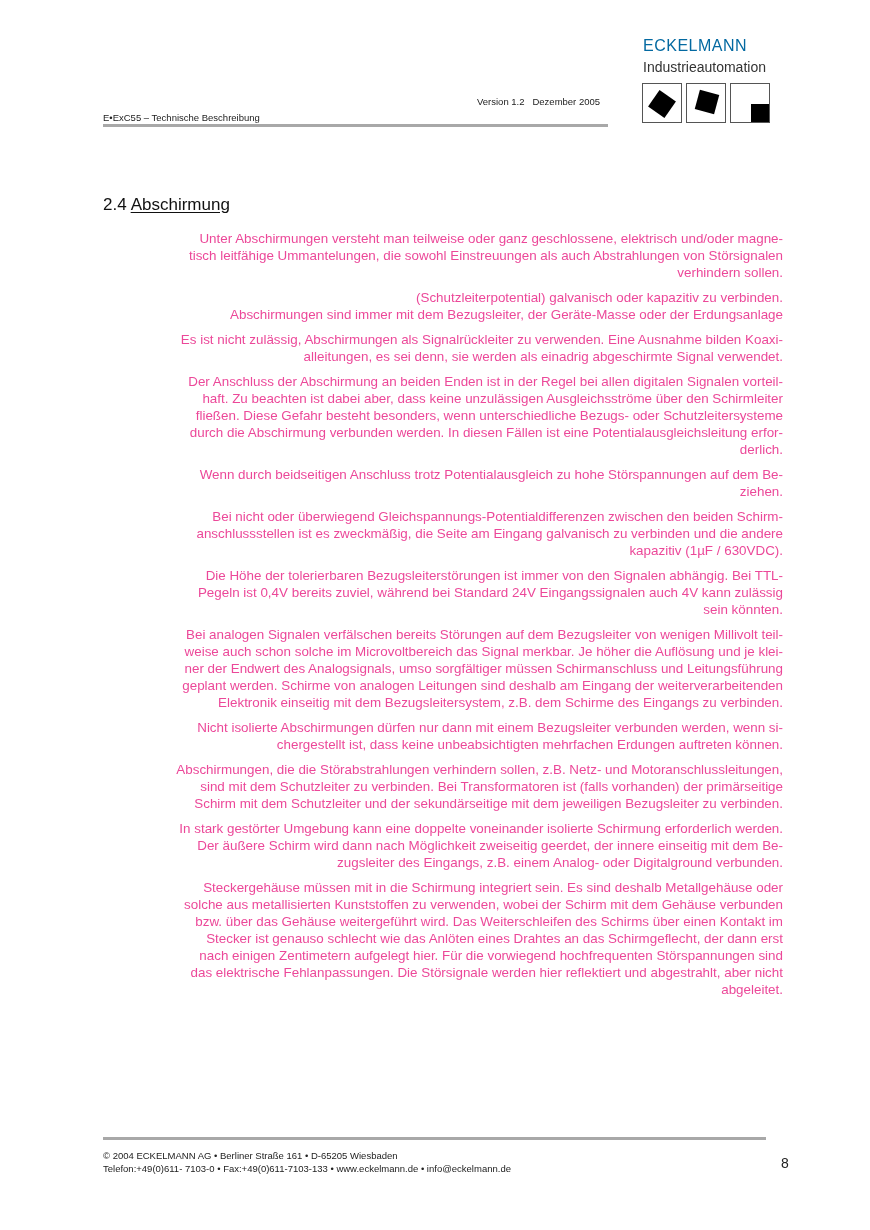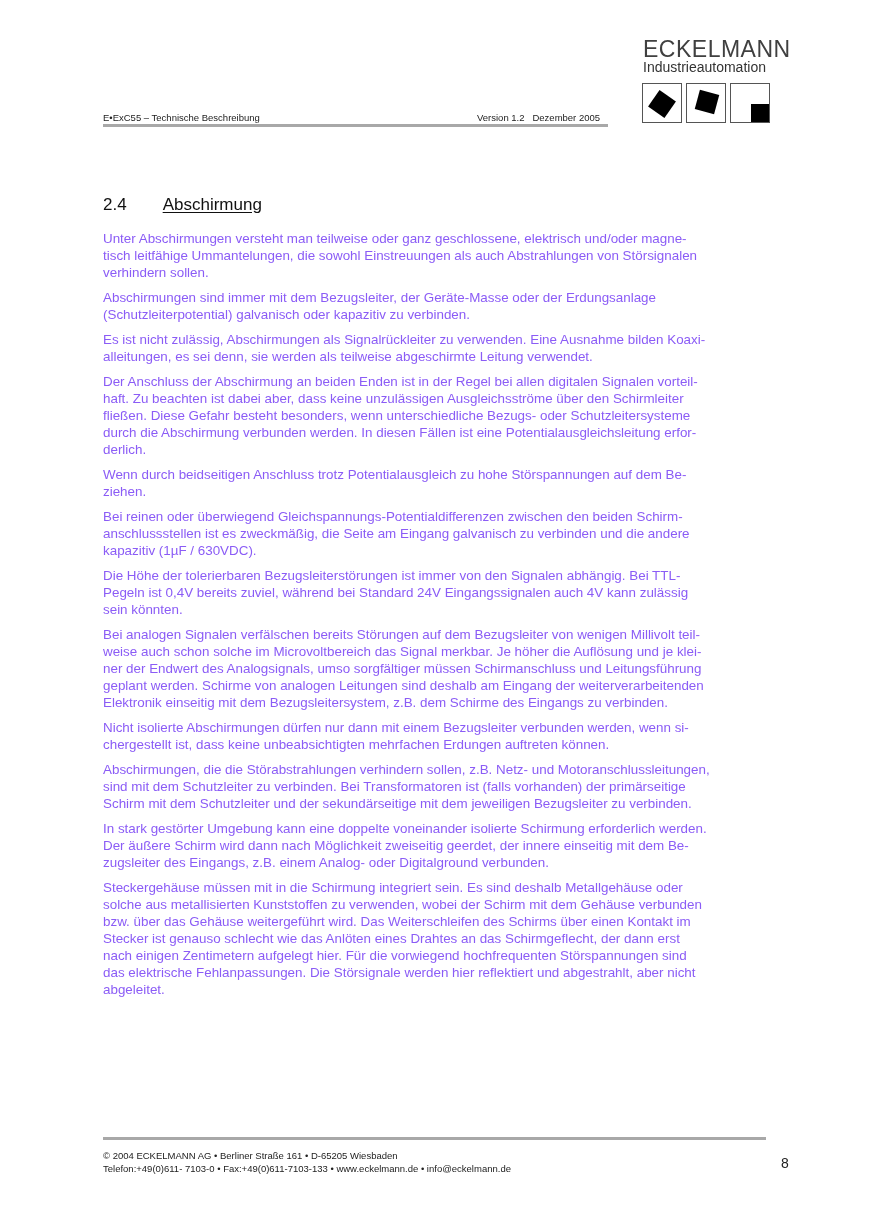--- a/index.html
+++ b/index.html
@@ -5,56 +5,56 @@
   html, body { margin: 0; padding: 0; background: #ffffff; }
   body {
     width: 870px; height: 1230px; position: relative; overflow: hidden;
     font-family: "Liberation Sans", sans-serif; color: #111111;
   }
   .header-left {
     position: absolute; left: 103px; top: 112px;
     font-size: 9.5px; color: #222;
   }
   .header-right {
-    position: absolute; left: 477px; top: 112px;
+    position: absolute; left: 477px; top: 96px;
     font-size: 9.5px; color: #222; white-space: pre;
   }
   .header-rule {
     position: absolute; left: 103px; top: 124px; width: 505px; height: 3px;
     background: #a8a8a8;
   }
   .logo-name {
     position: absolute; left: 643px; top: 38px;
-    font-size: 23px; letter-spacing: 0.5px; color: #404040; line-height: 1;
+    font-size: 16px; letter-spacing: 0.5px; color: #0369a1; line-height: 1;
   }
   .logo-sub {
     position: absolute; left: 643px; top: 60px;
     font-size: 14px; color: #333; line-height: 1;
   }
   .logo-boxes {
     position: absolute; left: 642px; top: 83px; display: flex; gap: 4px;
   }
   .logo-box {
     width: 38px; height: 38px; border: 1px solid #555; position: relative;
     background: #fff; overflow: hidden;
   }
   .logo-box .sq { position: absolute; background: #000; }
   .sq1 { width: 20px; height: 20px; left: 9px; top: 10px; transform: rotate(35deg); }
   .sq2 { width: 20px; height: 20px; left: 10px; top: 8px; transform: rotate(15deg); }
   .sq3 { width: 18px; height: 18px; left: 20px; top: 20px; }
 
   .section-title {
     position: absolute; left: 103px; top: 195px; font-size: 17px; color: #111;
   }
-  .section-title .num { margin-right: 36px; }
+  .section-title .num { margin-right: 4px; }
   .section-title .txt { text-decoration: underline; text-underline-offset: 2px; }
 
   .content {
     position: absolute; left: 103px; top: 230px; width: 680px;
-    font-size: 13.4px; line-height: 17px; color: #8b5cf6;
+    font-size: 13.4px; line-height: 17px; color: #ec4899; text-align: right;
   }
   .content p { margin: 0 0 8px 0; }
   .content p span { display: block; white-space: nowrap; }
 
   .footer-rule {
     position: absolute; left: 103px; top: 1137px; width: 663px; height: 3px;
     background: #a8a8a8;
   }
   .footer-line1 { position: absolute; left: 103px; top: 1150px; font-size: 9.5px; color: #222; }
   .footer-line2 { position: absolute; left: 103px; top: 1163px; font-size: 9.5px; color: #222; }
@@ -89,40 +89,40 @@
   <span class="num">2.4</span><span class="txt">Abschirmung</span>
 </h2>
 
 <div class="content" id="content">
     <p>
       <span>Unter Abschirmungen versteht man teilweise oder ganz geschlossene, elektrisch und/oder magne-</span>
       <span>tisch leitfähige Ummantelungen, die sowohl Einstreuungen als auch Abstrahlungen von Störsignalen</span>
       <span>verhindern sollen.</span>
     </p>
     <p>
+      <span>(Schutzleiterpotential) galvanisch oder kapazitiv zu verbinden.</span>
       <span>Abschirmungen sind immer mit dem Bezugsleiter, der Geräte-Masse oder der Erdungsanlage</span>
-      <span>(Schutzleiterpotential) galvanisch oder kapazitiv zu verbinden.</span>
     </p>
     <p>
       <span>Es ist nicht zulässig, Abschirmungen als Signalrückleiter zu verwenden. Eine Ausnahme bilden Koaxi-</span>
-      <span>alleitungen, es sei denn, sie werden als teilweise abgeschirmte Leitung verwendet.</span>
+      <span>alleitungen, es sei denn, sie werden als einadrig abgeschirmte Signal verwendet.</span>
     </p>
     <p>
       <span>Der Anschluss der Abschirmung an beiden Enden ist in der Regel bei allen digitalen Signalen vorteil-</span>
       <span>haft. Zu beachten ist dabei aber, dass keine unzulässigen Ausgleichsströme über den Schirmleiter</span>
       <span>fließen. Diese Gefahr besteht besonders, wenn unterschiedliche Bezugs- oder Schutzleitersysteme</span>
       <span>durch die Abschirmung verbunden werden. In diesen Fällen ist eine Potentialausgleichsleitung erfor-</span>
       <span>derlich.</span>
     </p>
     <p>
       <span>Wenn durch beidseitigen Anschluss trotz Potentialausgleich zu hohe Störspannungen auf dem Be-</span>
       <span>ziehen.</span>
     </p>
     <p>
-      <span>Bei reinen oder überwiegend Gleichspannungs-Potentialdifferenzen zwischen den beiden Schirm-</span>
+      <span>Bei nicht oder überwiegend Gleichspannungs-Potentialdifferenzen zwischen den beiden Schirm-</span>
       <span>anschlussstellen ist es zweckmäßig, die Seite am Eingang galvanisch zu verbinden und die andere</span>
       <span>kapazitiv (1µF / 630VDC).</span>
     </p>
     <p>
       <span>Die Höhe der tolerierbaren Bezugsleiterstörungen ist immer von den Signalen abhängig. Bei TTL-</span>
       <span>Pegeln ist 0,4V bereits zuviel, während bei Standard 24V Eingangssignalen auch 4V kann zulässig</span>
       <span>sein könnten.</span>
     </p>
     <p>
       <span>Bei analogen Signalen verfälschen bereits Störungen auf dem Bezugsleiter von wenigen Millivolt teil-</span>

